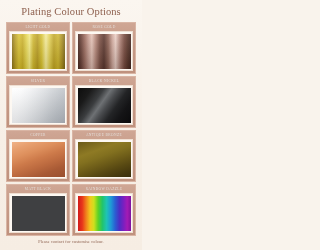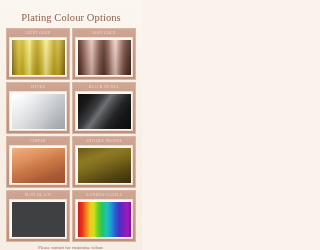--- a/index.html
+++ b/index.html
@@ -17,21 +17,21 @@
     position: relative;
     width: 142px;
     height: 250px;
     background: linear-gradient(180deg, #fbf6f0 0%, #f7efe6 55%, #f6ede3 100%);
     box-sizing: border-box;
     display: flex;
     flex-direction: column;
     align-items: center;
   }
   #page-title {
-    margin-top: 12px;
+    margin-top: 6px;
     margin-bottom: 4px;
     font-family: "Liberation Serif", "DejaVu Serif", serif;
     font-size: 10.5px;
     line-height: 12px;
     letter-spacing: 0.1px;
     color: #8d5f4d;
     text-align: center;
     white-space: nowrap;
   }
   #swatch-grid {

